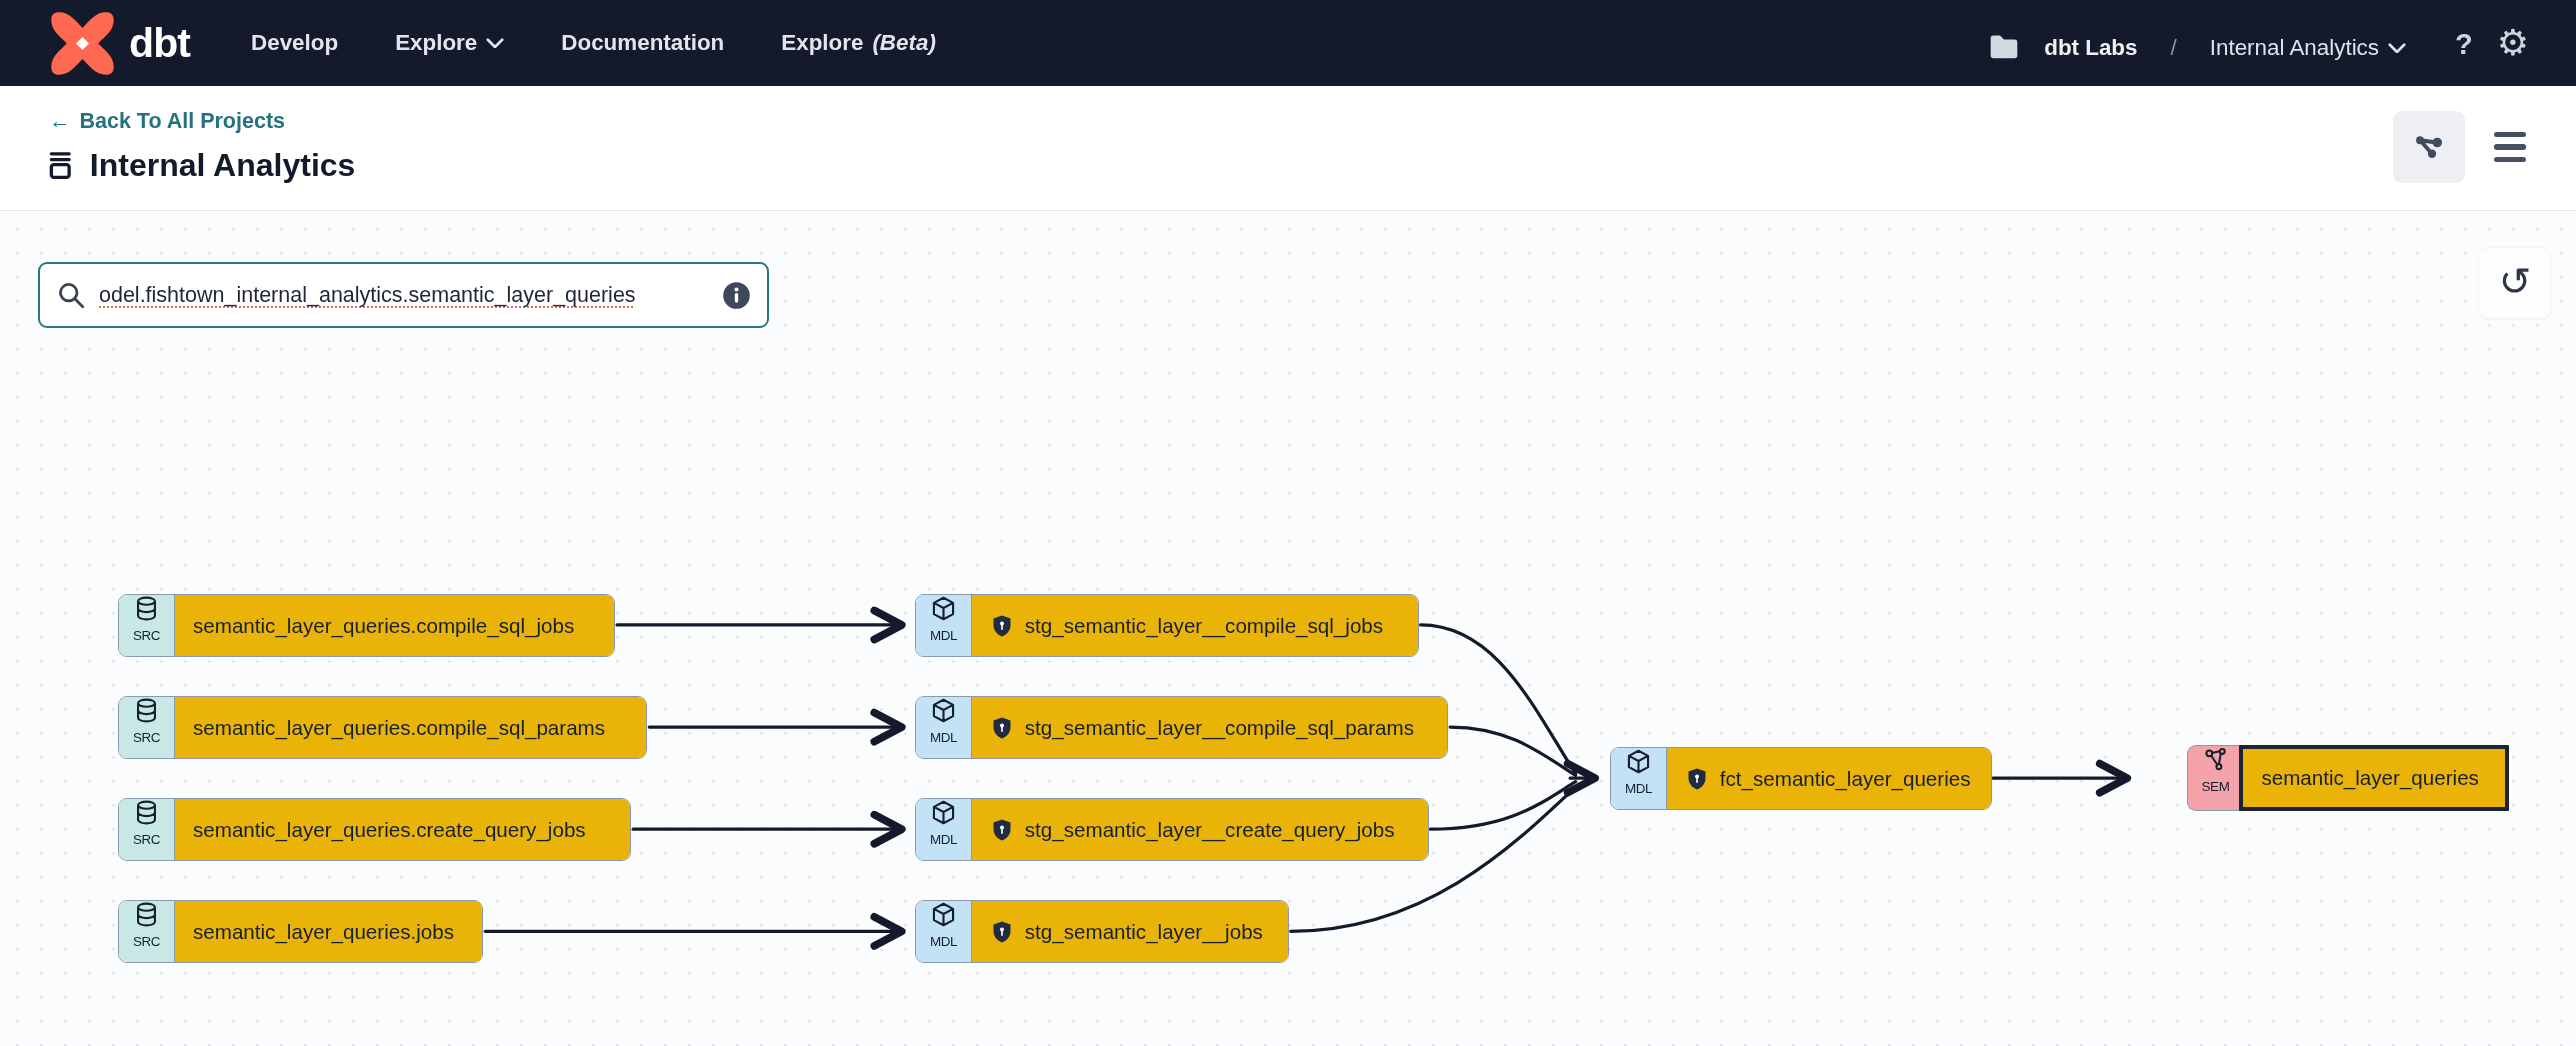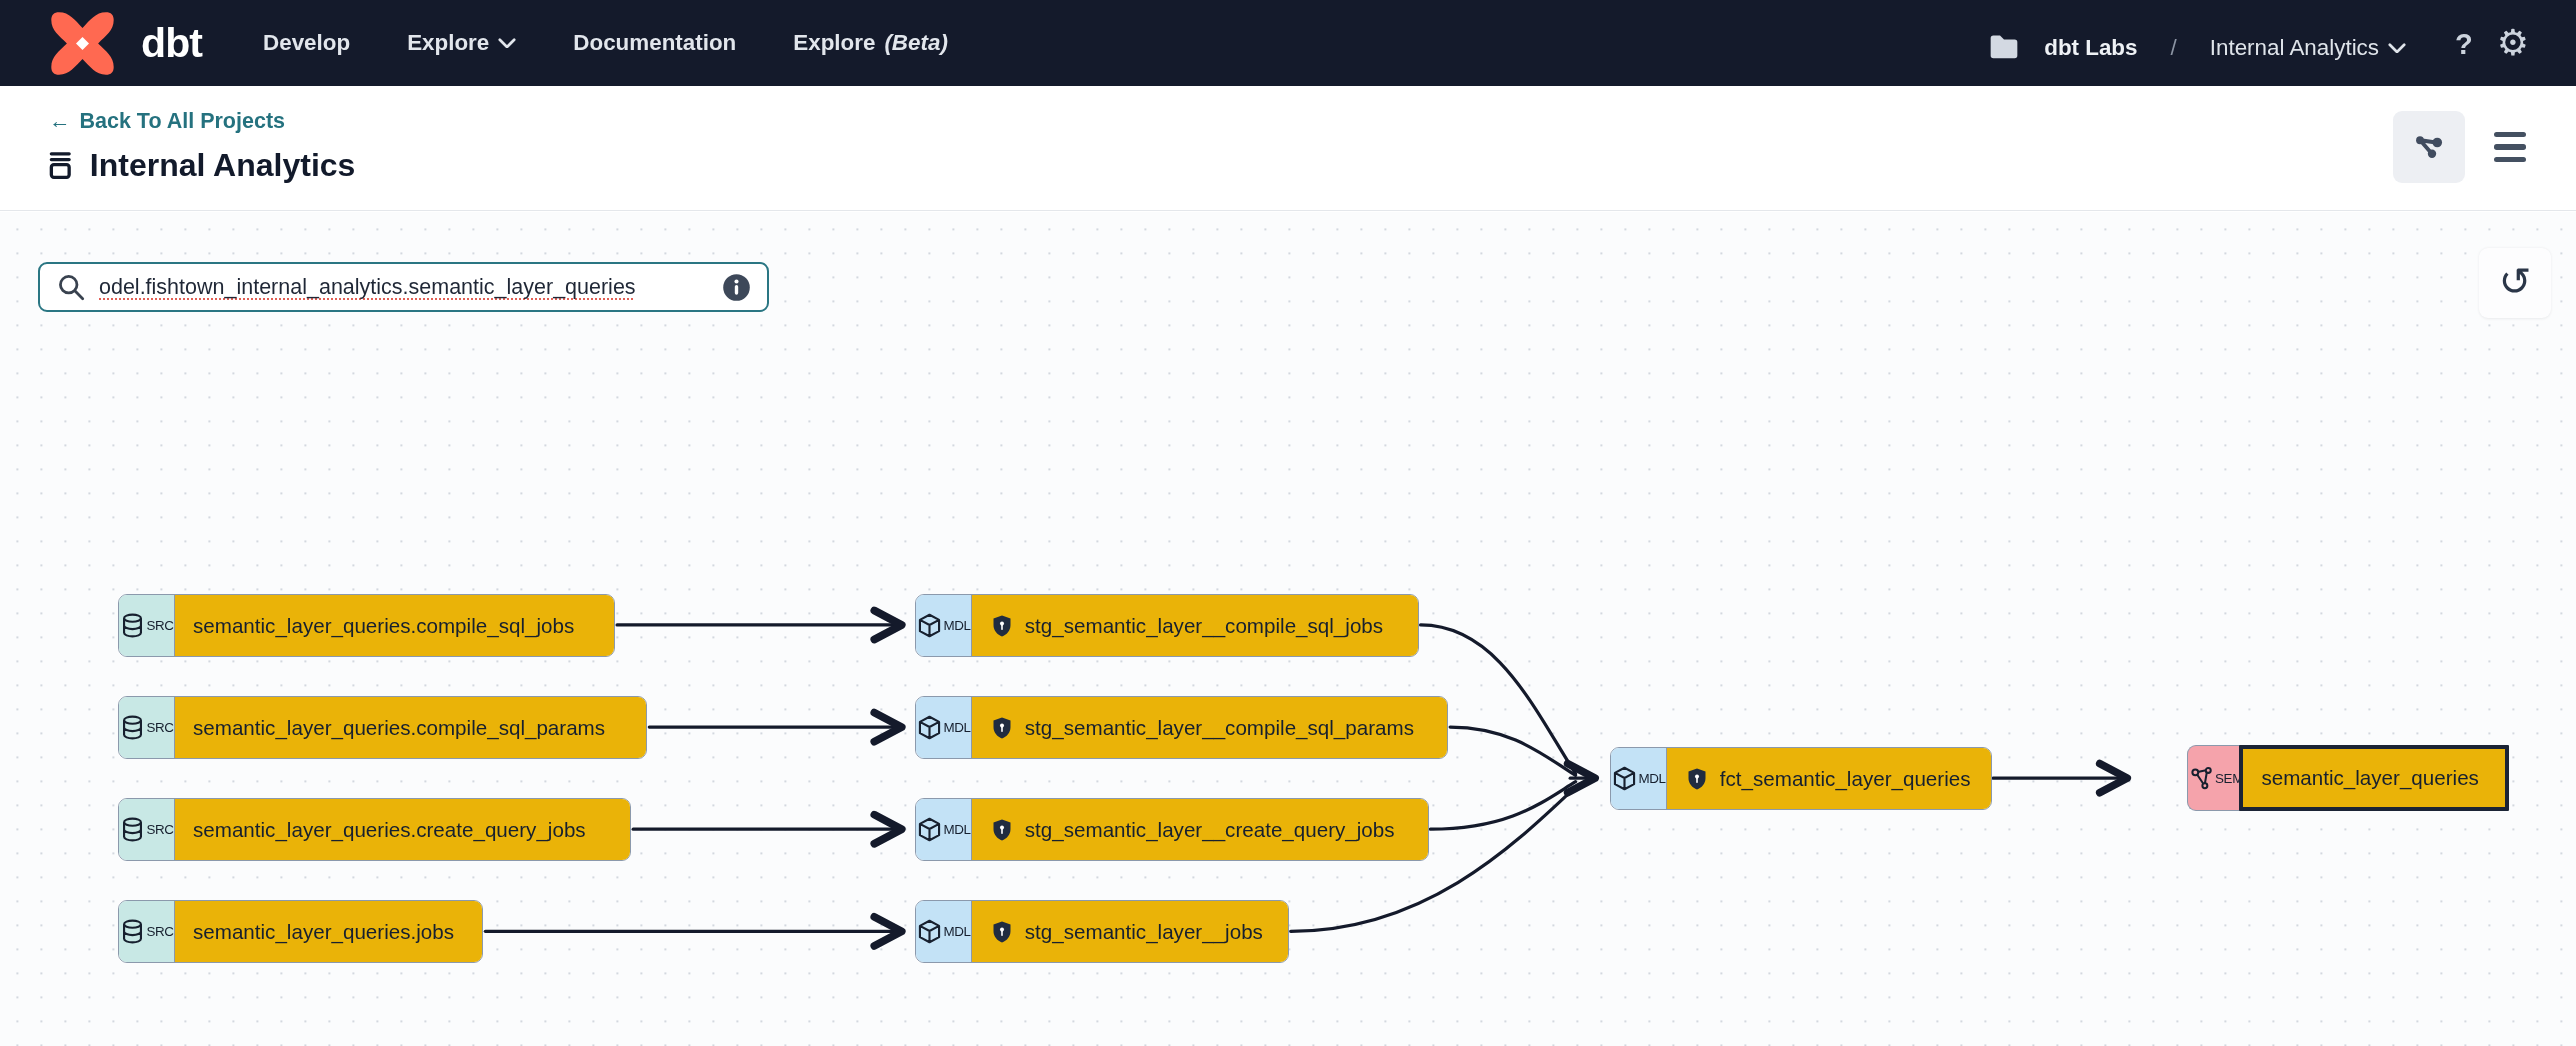--- a/index.html
+++ b/index.html
@@ -2,21 +2,21 @@
 <html style="font-size:14.3px"><head>
 <meta charset="utf-8">
 <style>
   * { margin:0; padding:0; box-sizing:border-box; }
   html,body { width:2576px; height:1047px; overflow:hidden; background:#fff;
               font-family:"Liberation Sans", sans-serif; }
 
   
   .topnav { position:absolute; left:0; top:0; width:2576px; height:86px;
             background:#141a2b; display:flex; align-items:center; }
-  .logo-wrap { display:flex; align-items:center; gap:26px; margin-left:50px; }
+  .logo-wrap { display:flex; align-items:center; gap:14px; margin-left:50px; }
   .logo-mark { width:65px; height:65px; }
   .logo-text { color:#fff; font-size:41px; font-weight:bold; letter-spacing:-0.9px; }
   .nav-links { display:flex; align-items:center; gap:57px; margin-left:61px; }
   .nav-link { color:#e2e6ec; font-size:22.4px; font-weight:600; display:flex;
               align-items:center; gap:9px; cursor:pointer; white-space:nowrap; }
   .nav-link .beta { font-style:italic; }
   .chev { width:18px; height:10.8px; }
   .nav-right { margin-left:auto; display:flex; align-items:flex-end; gap:24px; margin-right:47px; }
   .crumb-org { color:#eef1f5; font-size:22.4px; font-weight:bold; }
   .crumb-sep { color:#8b94a3; font-size:22.4px; margin:0 9px; }
@@ -38,40 +38,40 @@
   .hd-btn.menu .bar { width:32px; height:5.4px; border-radius:2.7px; background:#445061; }
 
   
   .canvas { position:absolute; left:0; top:212px; width:2576px; height:834px;
             background-color:#fbfcfd;
             background-image:radial-gradient(circle, #d3d8df 1.5px, transparent 1.5px);
             background-size:24px 24px; background-position:5.4px 5.4px; }
   .edges { position:absolute; left:0; top:0; width:2576px; height:834px; }
 
   
-  .searchbar { position:absolute; left:38px; top:50px; width:731px; height:50px;
+  .searchbar { position:absolute; left:38px; top:50px; width:731px; height:66px;
                background:#fff; border:2.7px solid #2a7683; border-radius:9px;
                display:flex; align-items:center; padding:0 16px; }
   .searchbar .mag { flex:0 0 auto; margin-right:12.5px; }
   .search-text { font-size:21.5px; color:#1f2736; white-space:nowrap; overflow:hidden;
                  text-decoration:underline dotted #e25f55 2.2px; text-underline-offset:5.4px; flex:1; }
   .info-dot { flex:0 0 auto; margin-left:9px; }
 
   
   .reset-btn { position:absolute; left:2479px; top:36px; width:72px; height:70px;
                background:#fdfdfe; border-radius:9px; box-shadow:0 0.9px 2.7px rgba(20,26,43,.08);
                display:flex; align-items:center; justify-content:center; cursor:pointer; }
   .reset-glyph { font-size:39px; color:#2b3648; line-height:1; transform:translateY(-1.8px); }
 
   
   .node { position:absolute; height:63px; display:flex; align-items:stretch;
           border:1.8px solid #8b99ac; border-radius:9px; background:#fff;
           overflow:hidden; cursor:pointer; }
-  .badge { flex:0 0 56px; display:flex; flex-direction:row; align-items:center;
-           justify-content:center; border-right:1.8px solid #8b99ac; gap:0; }
+  .badge { flex:0 0 56px; display:flex; flex-direction:column; align-items:center;
+           border-right:1.8px solid #8b99ac; gap:6px; }
   .badge .kind { font-size:13.4px; color:#17202f; letter-spacing:-0.4px; }
   .badge.src { background:#c8e8e5; }
   .badge.mdl { background:#c3e2f6; }
   .badge.sem { background:#f5a3ab; }
   .nbody { flex:1; display:flex; align-items:center; gap:10.8px; padding:0 18px;
            background:#eab308; white-space:nowrap; }
   .nlabel { font-size:20.6px; color:#17202f; }
 
   .node.sem-node { border:none; background:transparent; overflow:visible; height:66px;margin-left:46px; }
   .node.sem-node .badge { border:1.8px solid #8b99ac; border-radius:9px 0 0 9px; border-right:none; }

